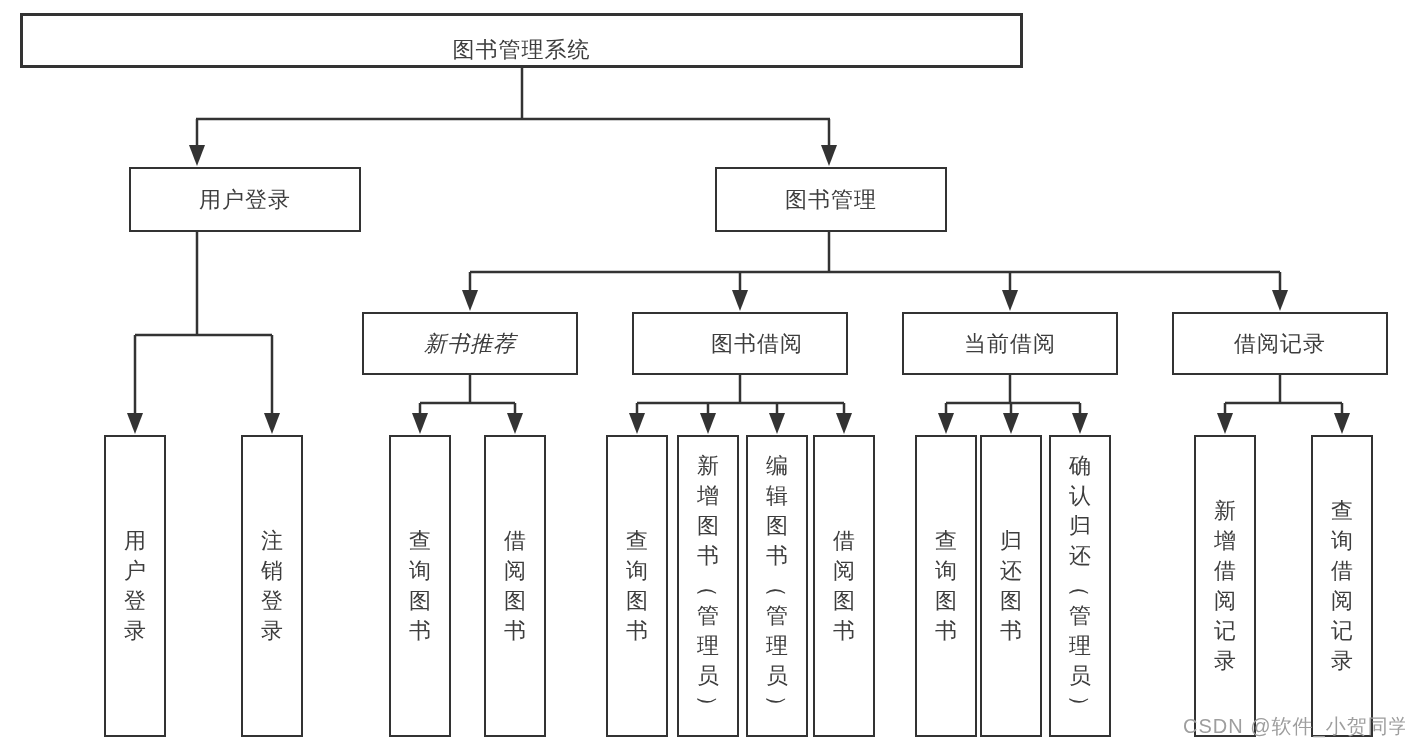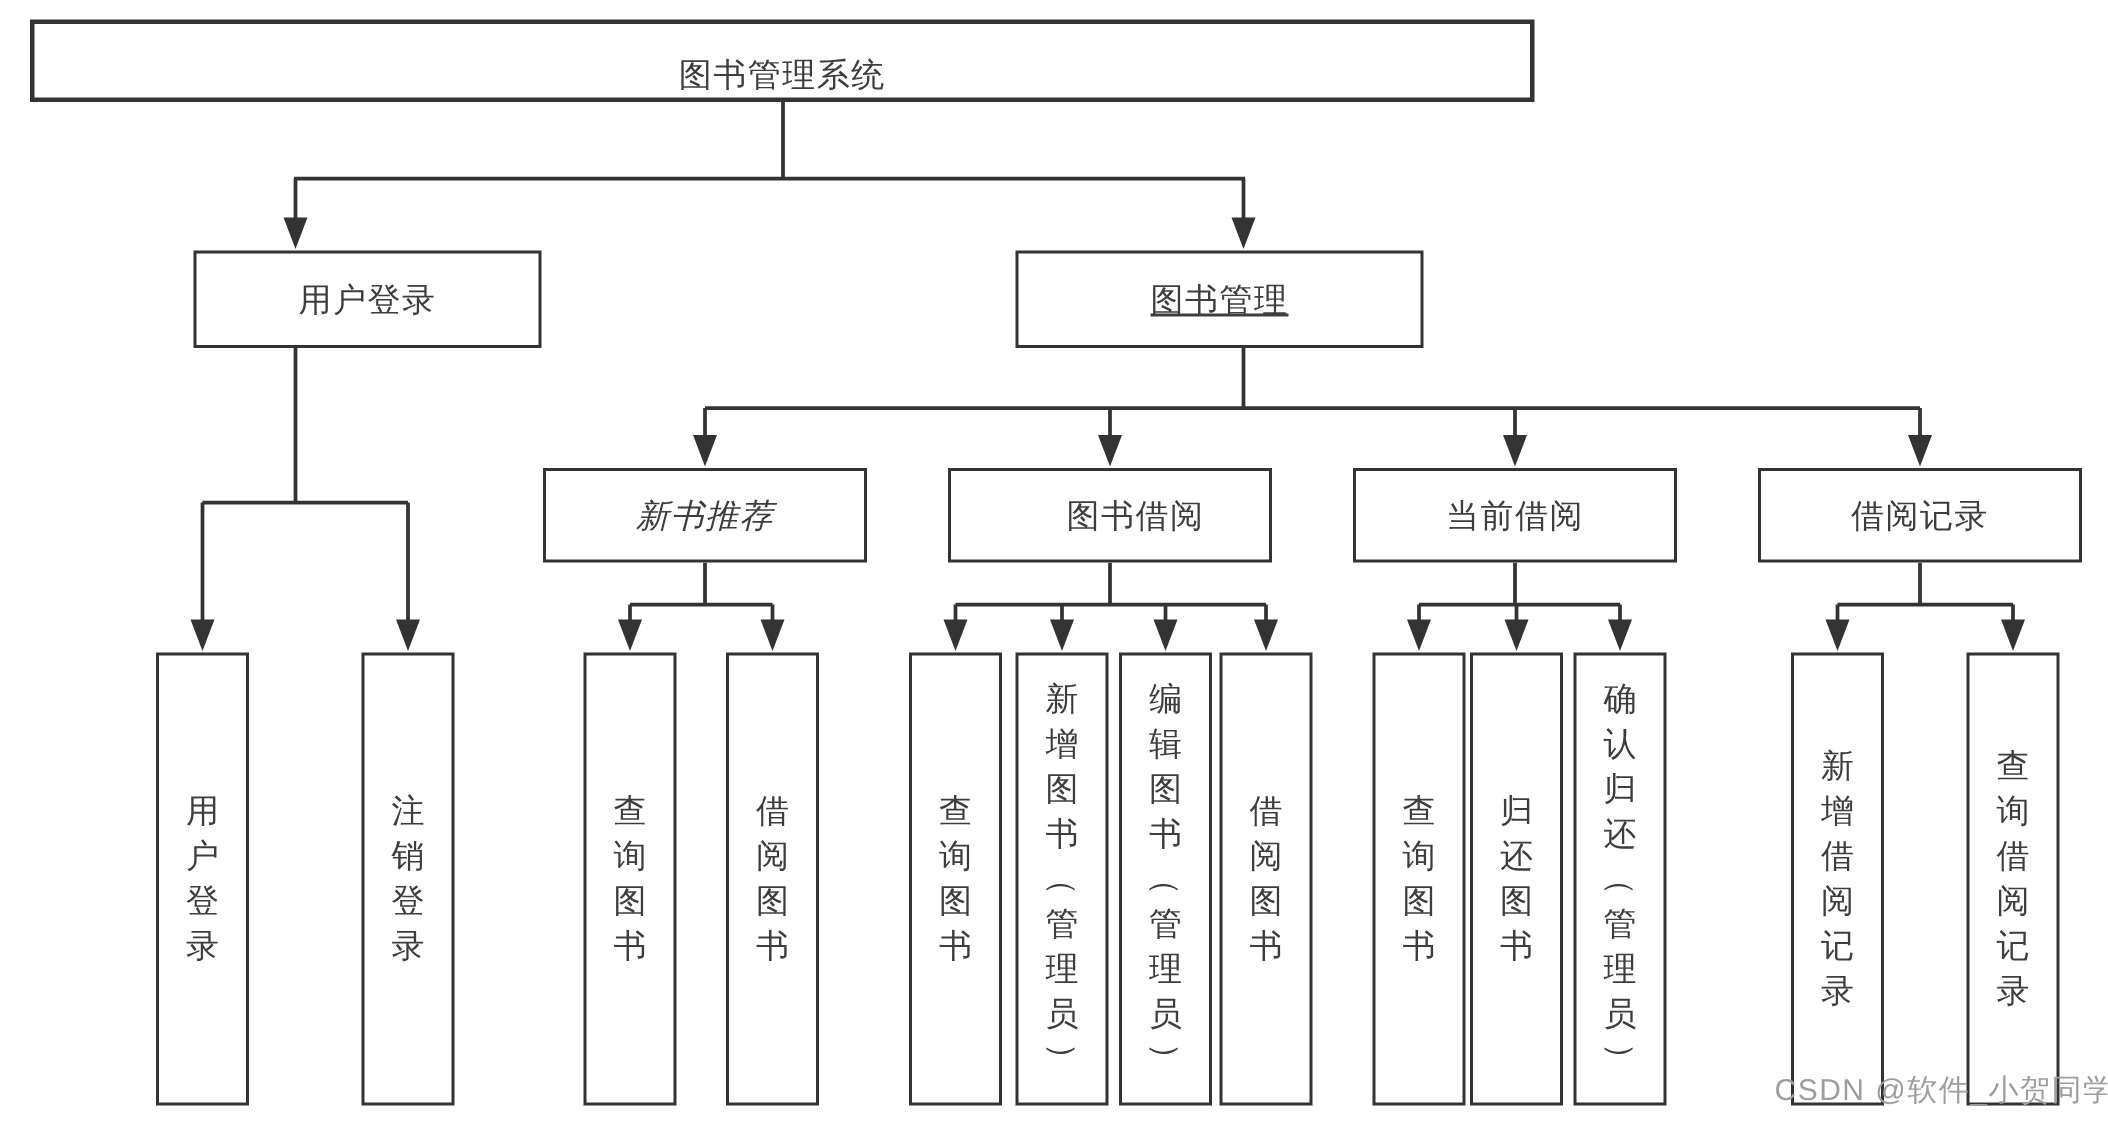--- a/index.html
+++ b/index.html
@@ -103,21 +103,21 @@
     </g>
   </svg>
 
   <div class="node root" style="left:20px;top:13px;width:1003px;height:55px;align-items:flex-end;">
     <span>图书管理系统</span>
   </div>
 
   <div class="node" style="left:81px;top:167px;width:232px;height:65px;margin-left:48px;">
     <span>用户登录</span>
   </div>
-  <div class="node" style="left:677px;top:167px;width:272px;height:65px;text-decoration:underline;">
+  <div class="node" style="left:715px;top:167px;width:232px;height:65px;">
     <span>图书管理</span>
   </div>
 
   <div class="node" style="left:362px;top:312px;width:216px;height:63px;font-style:italic;">
     <span>新书推荐</span>
   </div>
   <div class="node" style="left:632px;top:312px;width:216px;height:63px;padding-left:34px;">
     <span>图书借阅</span>
   </div>
   <div class="node" style="left:902px;top:312px;width:216px;height:63px;align-items:center;">

